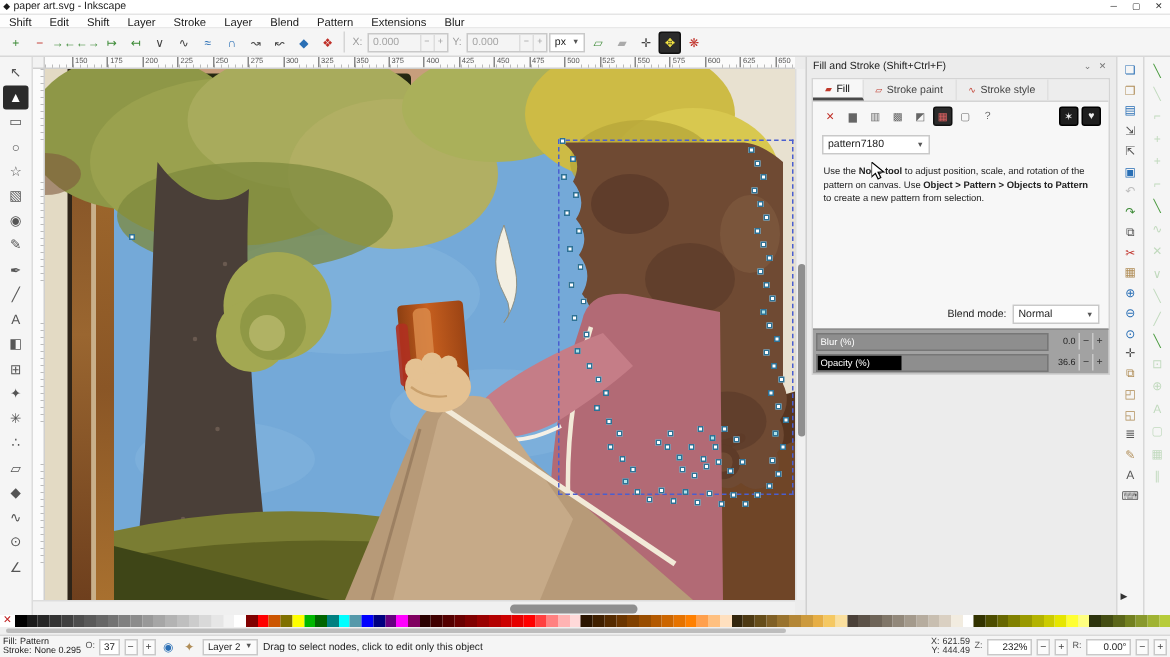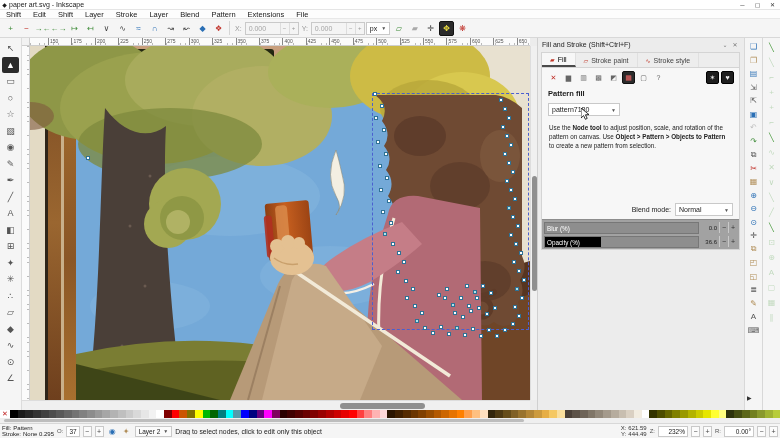--- a/index.html
+++ b/index.html
@@ -128,21 +128,21 @@
 
 <span>Shift</span>
     <span>Edit</span>
     <span>Shift</span>
     <span>Layer</span>
     <span>Stroke</span>
     <span>Layer</span>
     <span>Blend</span>
     <span>Pattern</span>
     <span>Extensions</span>
-    <span>File</span>
+    <span>Blur</span>
   </div>
 
 <div id="toolbar" class="abs">
   <span class="flex" style="gap:1px;">
 
   <span class="tbtn c-green">+</span>
       <span class="tbtn c-red">−</span>
       <span class="tbtn c-green">→←</span>
       <span class="tbtn c-green">←→</span>
       <span class="tbtn c-green">↦</span>
@@ -473,21 +473,20 @@
           <span class="pbtn">▢</span>
           <span class="pbtn">?</span>
         </span>
       <span class="pt-spacer"></span>
       <span class="flex" style="gap:2px;">
 
       <span class="pbtn dark">✶</span>
           <span class="pbtn dark">♥</span>
         </span>
     </div>
-    <div id="sectiontitle">Pattern fill</div>
     <div id="patternrow">
       <span class="dd" id="patterndd">
         <span style="flex:1;">pattern7180</span>
           <span class="car">▼</span>
       </span>
     </div>
     <div id="hint">
       
     <span>Use the </span><span class="b">Node tool</span><span> to adjust position, scale, and rotation of the pattern on canvas. Use </span><span class="b">Object &gt; Pattern &gt; Objects to Pattern</span><span> to create a new pattern from selection.</span></div>
     <div id="blendrow">

